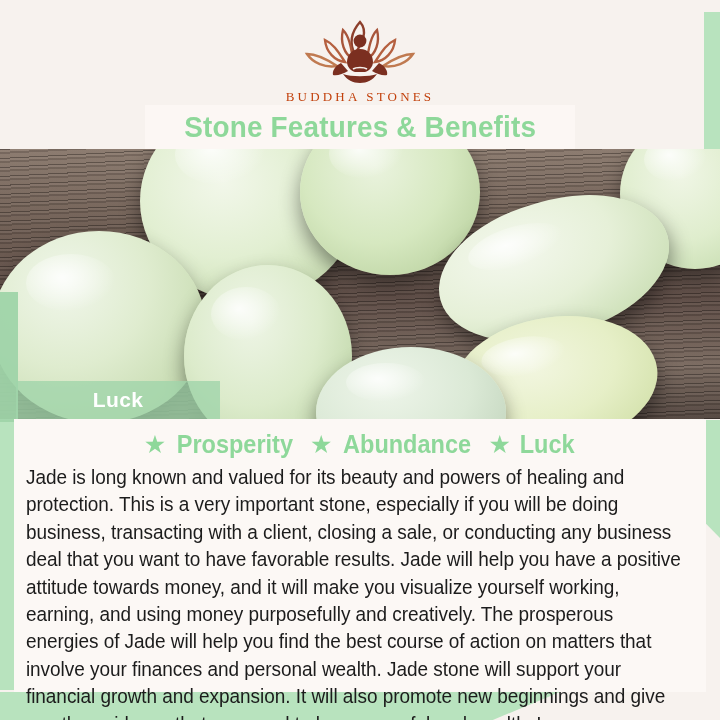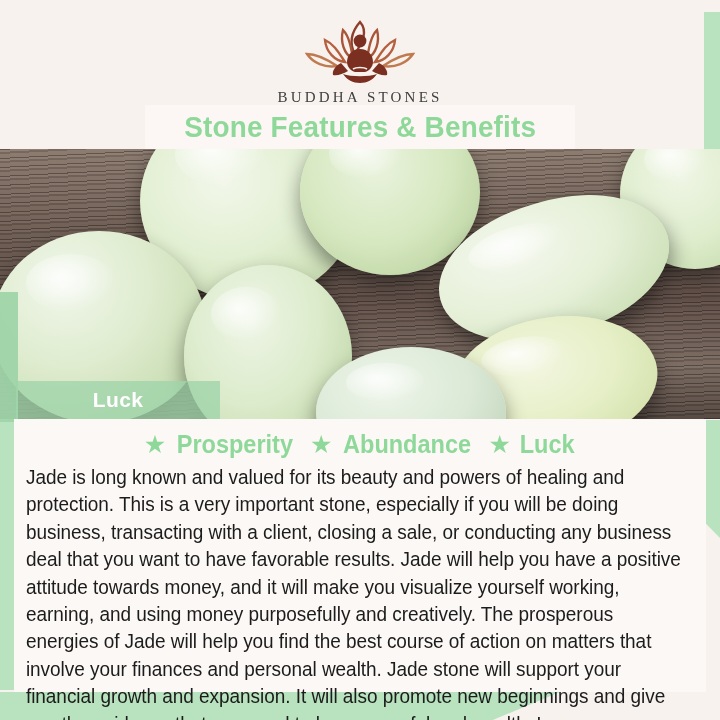--- a/index.html
+++ b/index.html
@@ -73,23 +73,23 @@
   .logo-block {
     position: absolute;
     left: 0; top: 14px;
     width: 720px;
     text-align: center;
   }
   .logo-mark { display: block; margin: 0 auto; }
   .logo-word {
     margin-top: 3px;
     font-family: "Liberation Serif", serif;
-    font-size: 15px;
+    font-size: 13px;
     letter-spacing: 3.2px;
-    color: #404040;
+    color: #c2410c;
     font-weight: 400;
   }
 
   
   .banner {
     position: absolute;
     left: 145px; top: 105px;
     width: 430px; height: 44px;
     background: #fcf7f4;
     display: flex;

